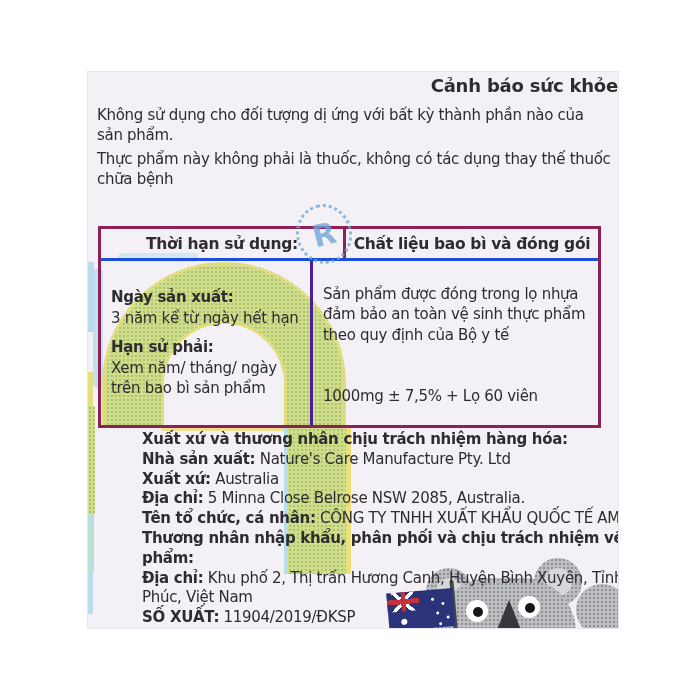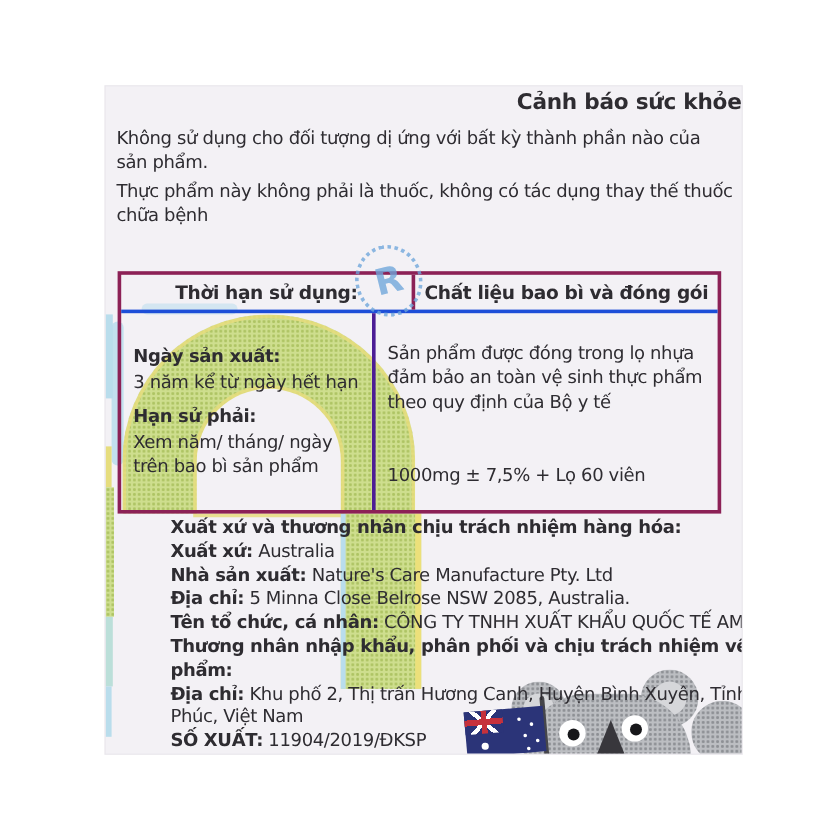--- a/index.html
+++ b/index.html
@@ -145,24 +145,24 @@
           <span>1000mg ± 7,5% + Lọ 60 viên</span>
         </div>
       </div>
     </div>
 
     <div class="txt origin">
       <div class="line">
         <b>Xuất xứ và thương nhân chịu trách nhiệm hàng hóa:</b><span></span>
       </div>
       <div class="line">
-        <b>Xuất xứ:</b><span> Australia</span>
+        <b>Nhà sản xuất:</b><span> Nature's Care Manufacture Pty. Ltd</span>
       </div>
       <div class="line">
-        <b>Nhà sản xuất:</b><span> Nature's Care Manufacture Pty. Ltd</span>
+        <b>Xuất xứ:</b><span> Australia</span>
       </div>
       <div class="line">
         <b>Địa chỉ:</b><span> 5 Minna Close Belrose NSW 2085, Australia.</span>
       </div>
       <div class="line">
         <b>Tên tổ chức, cá nhân:</b><span> CÔNG TY TNHH XUẤT KHẨU QUỐC TẾ AMC</span>
       </div>
       <div class="line">
         <b>Thương nhân nhập khẩu, phân phối và chịu trách nhiệm về sản phẩm:</b><span></span>
       </div>

